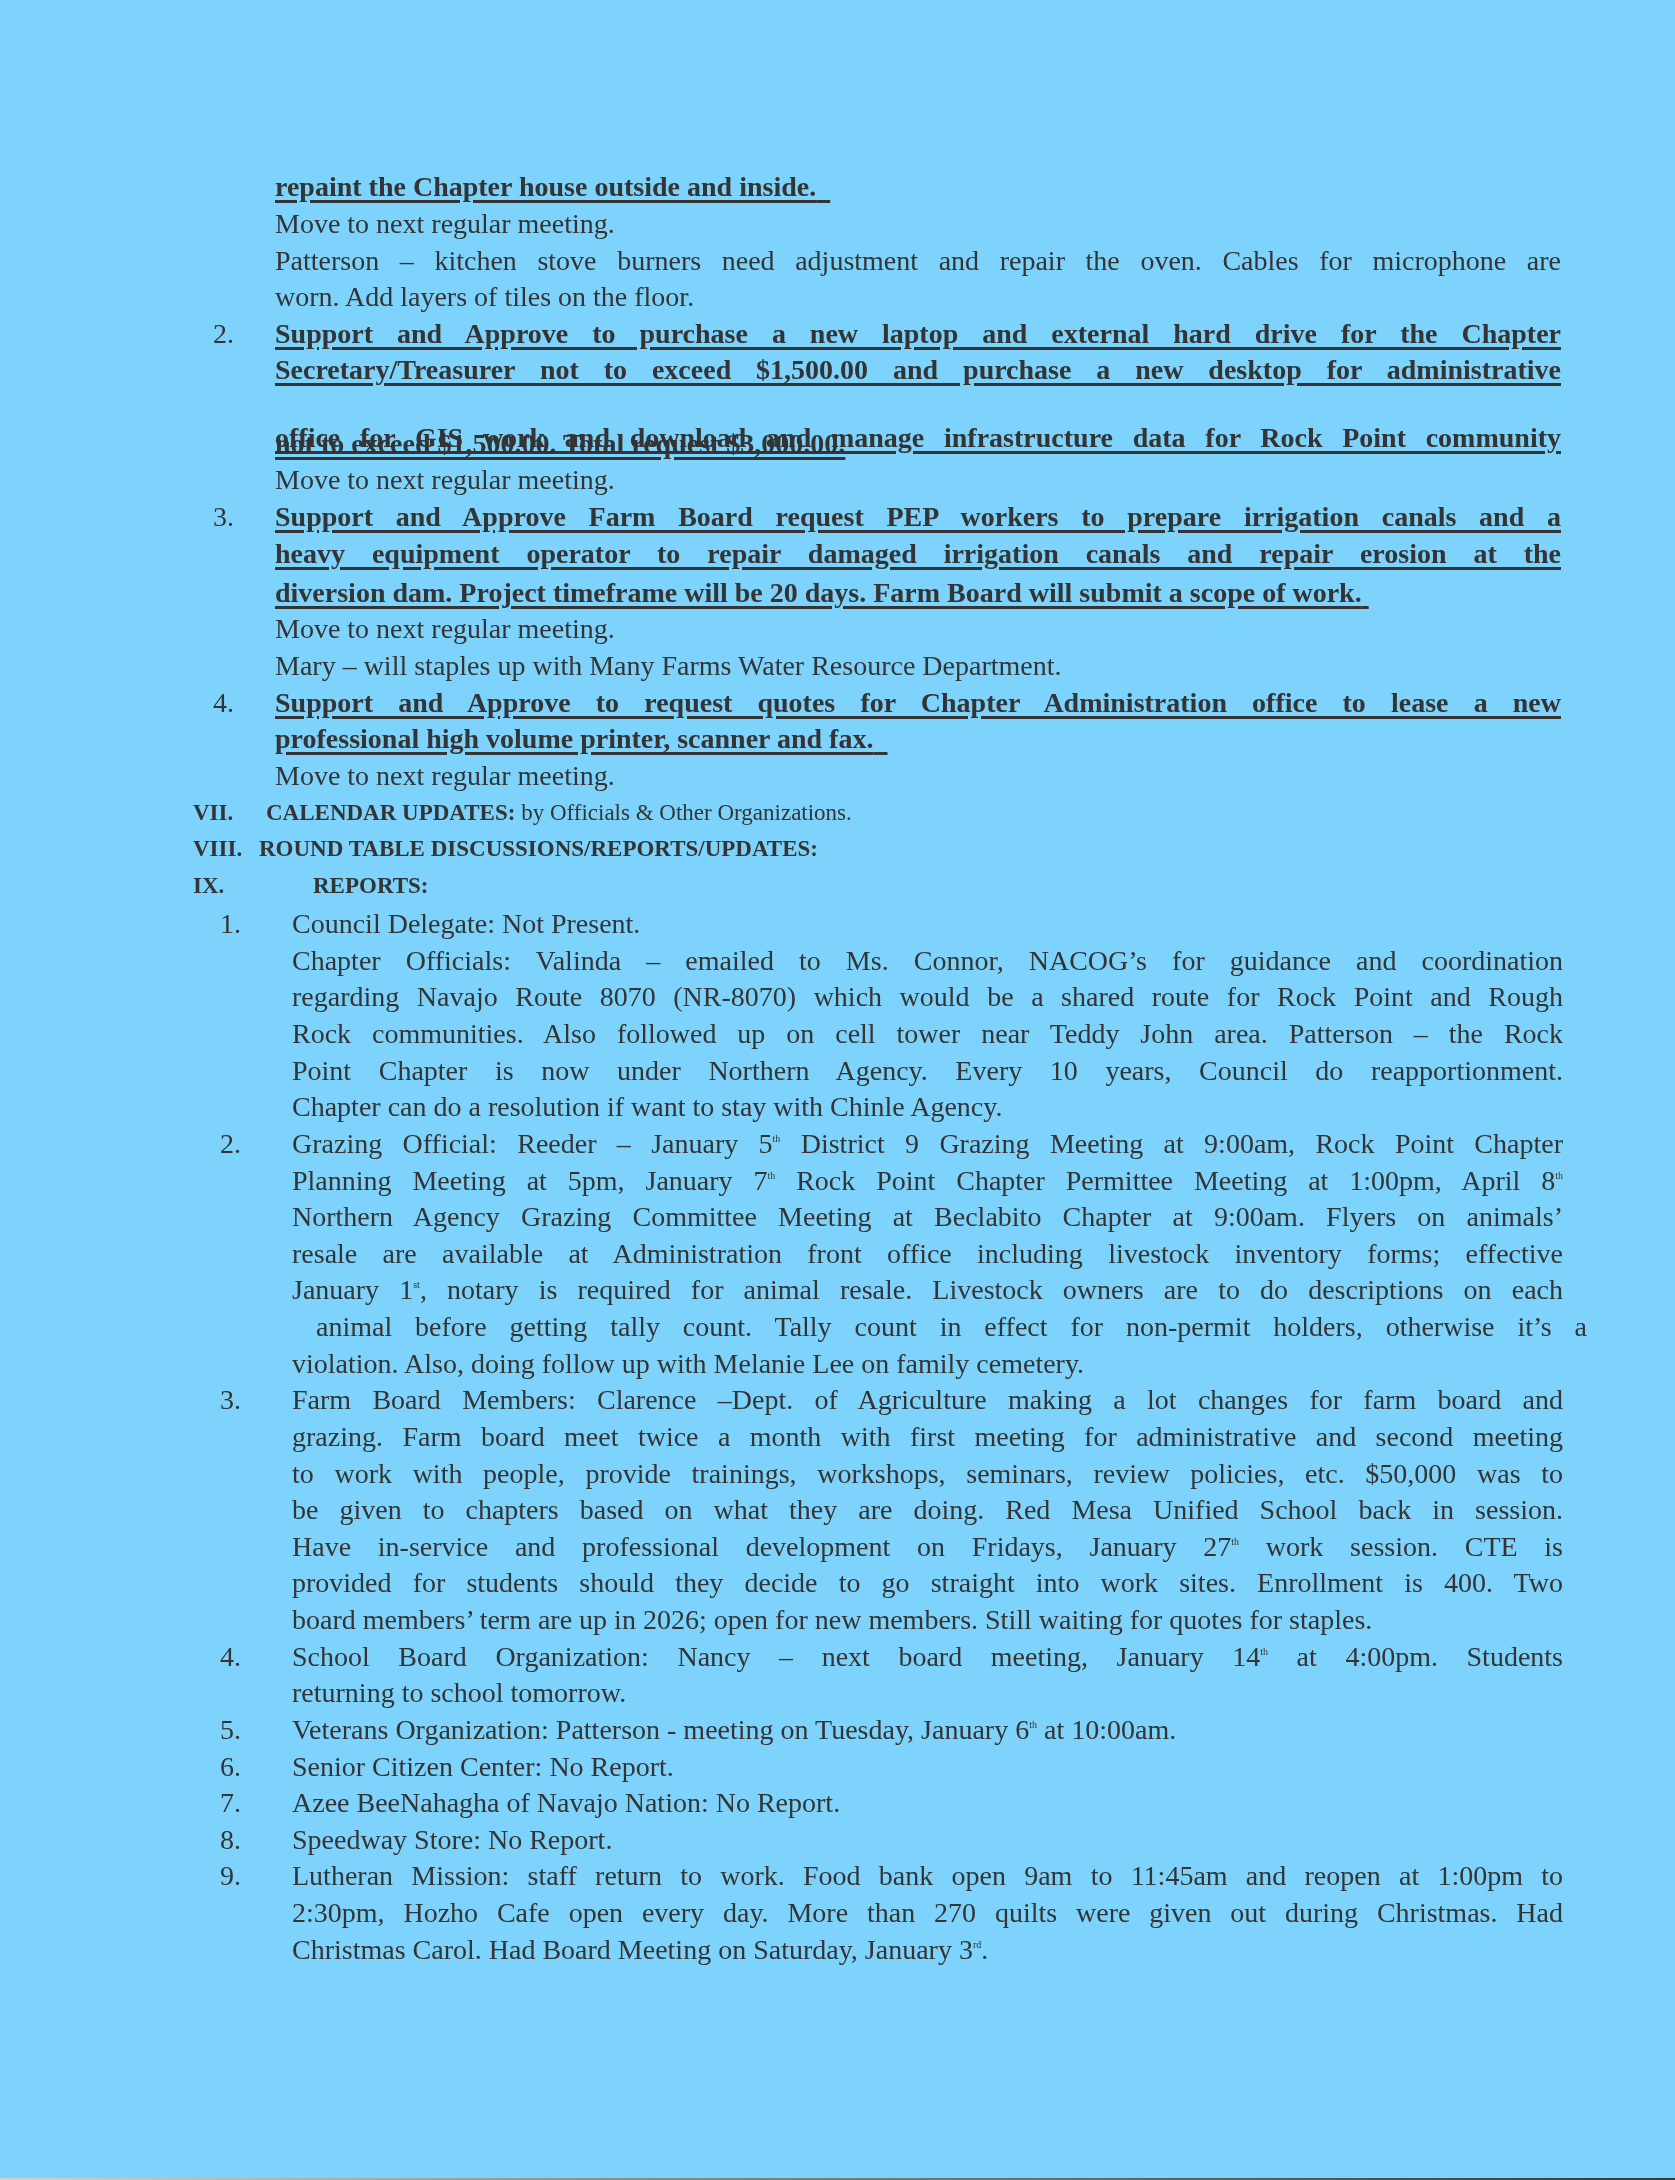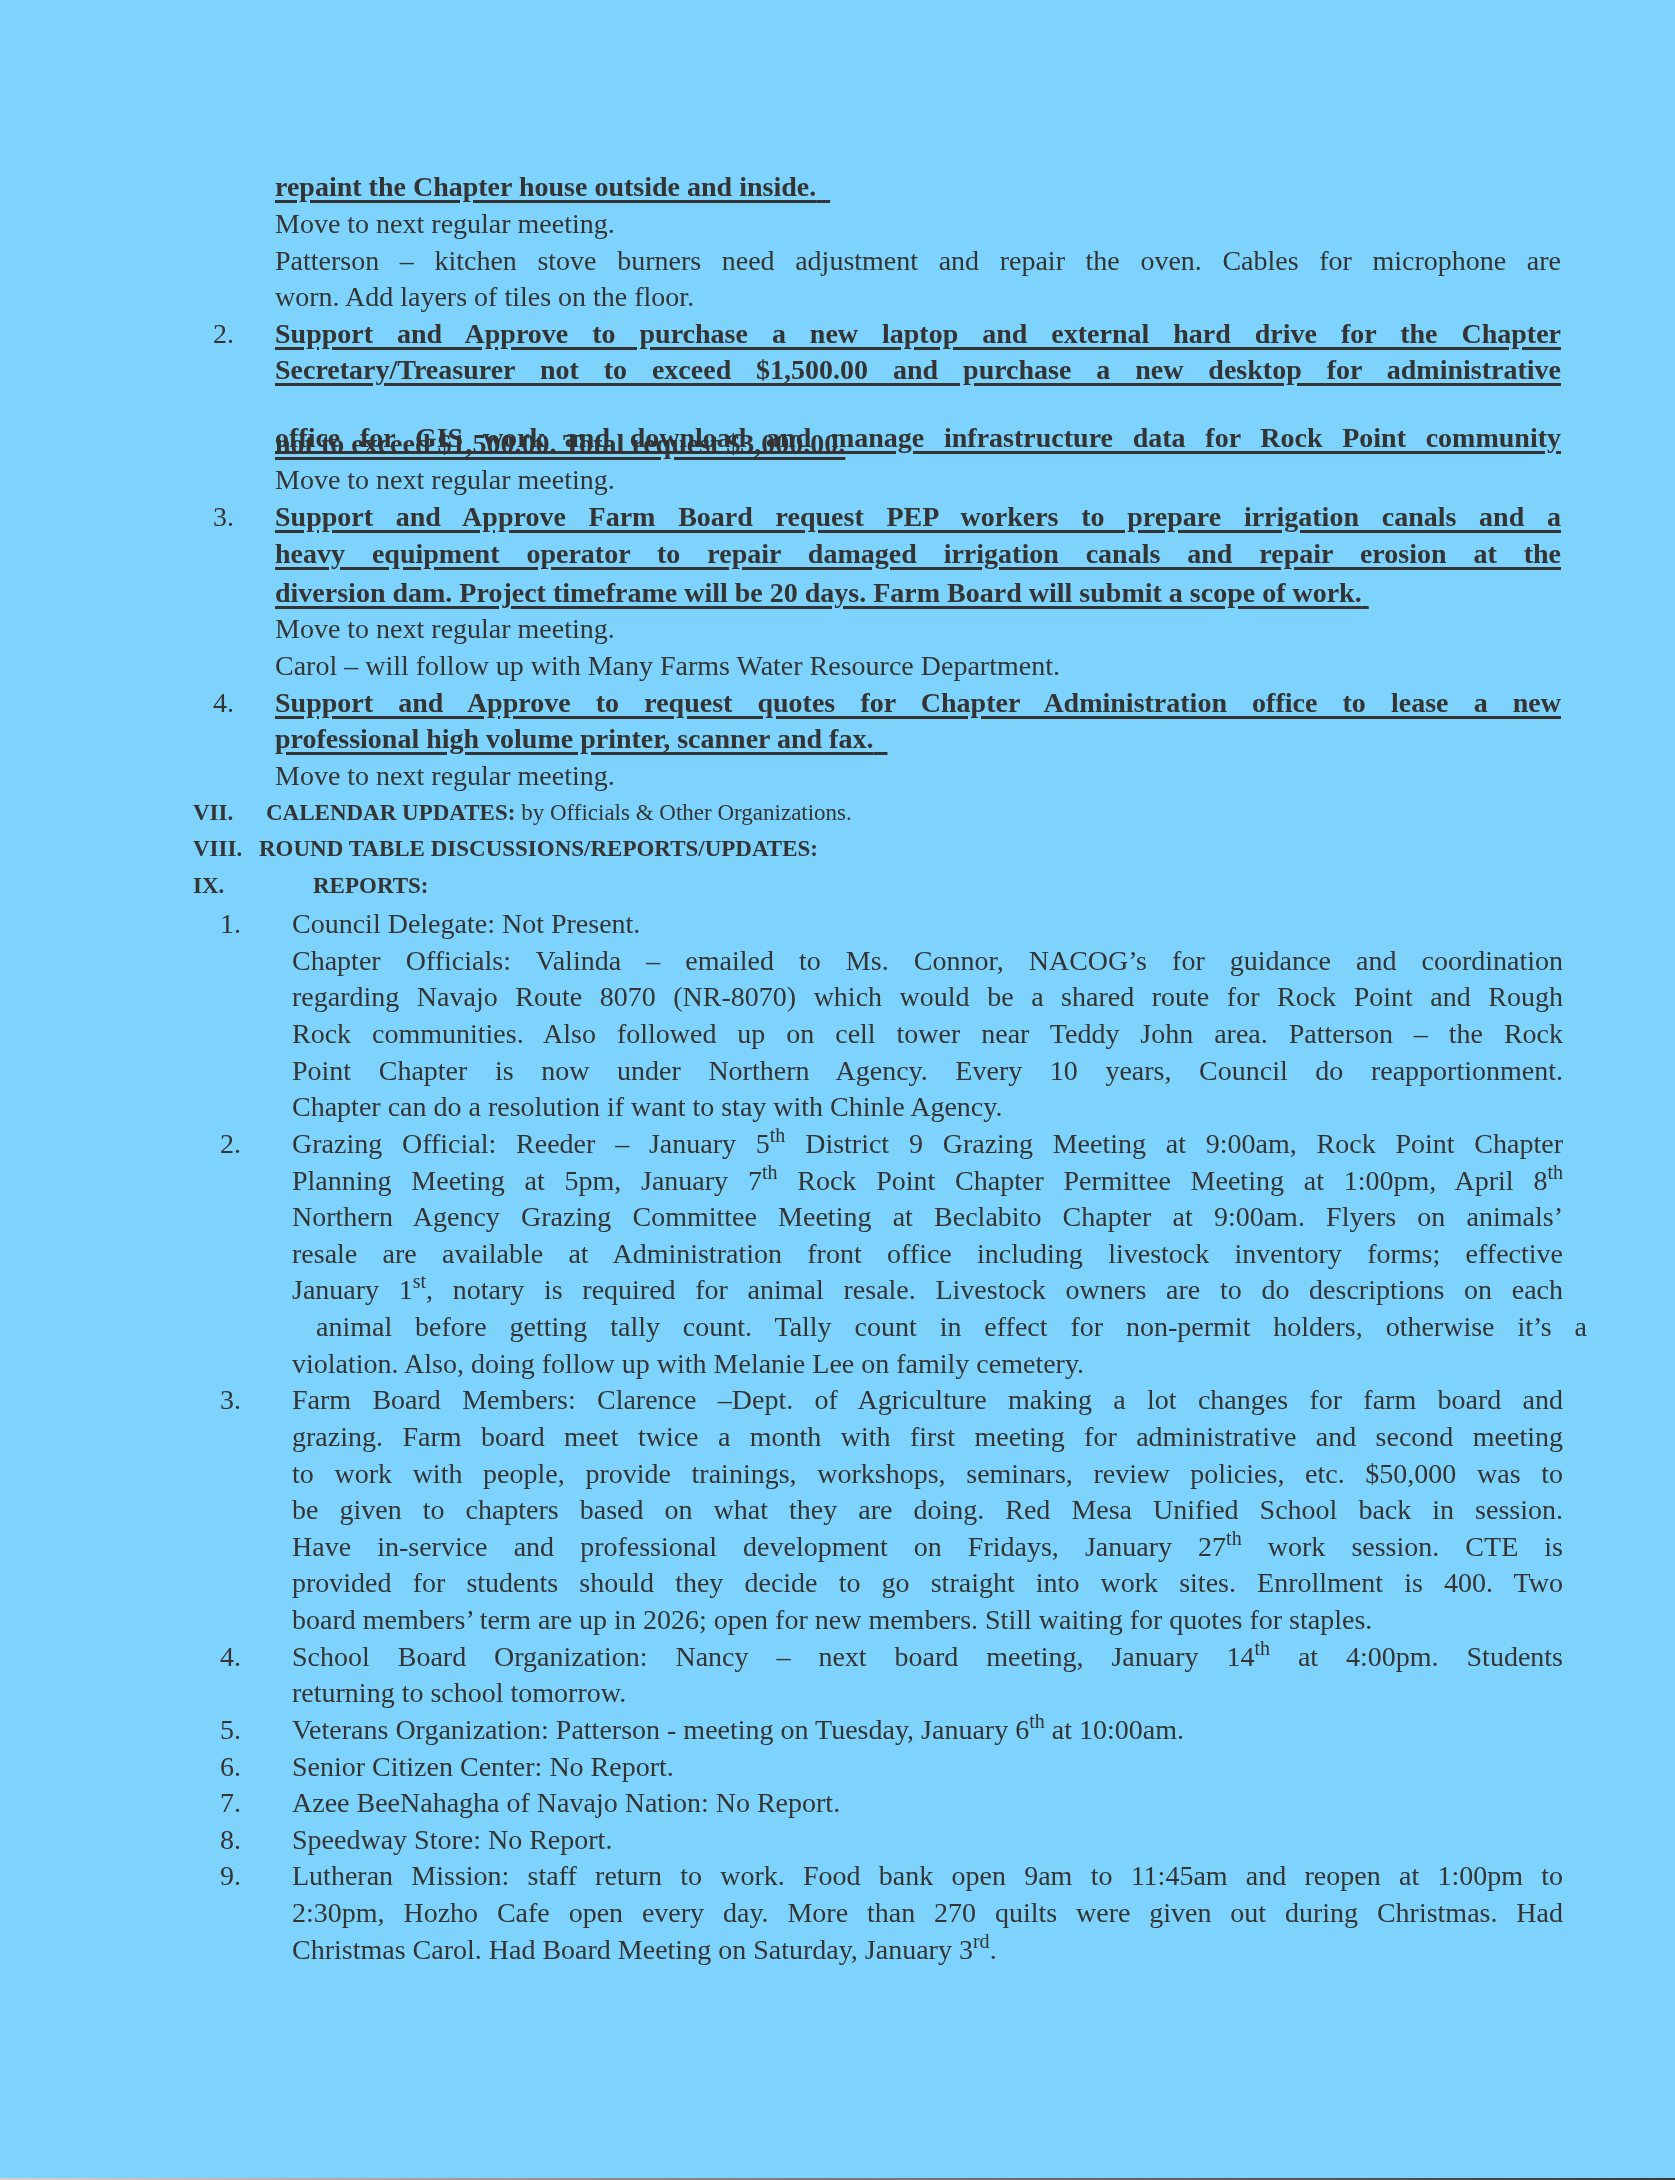--- a/index.html
+++ b/index.html
@@ -16,21 +16,21 @@
   }
   .ln {
     position: absolute; white-space: nowrap; font-size: 28px; line-height: 34px;
   }
   .just { text-align: justify; text-align-last: justify; }
   .b { font-weight: bold; }
   .u { text-decoration: underline; text-decoration-thickness: 2.6px; text-underline-offset: 4.3px; }
   .num { position: absolute; font-size: 28px; line-height: 34px; }
   .hd { position: absolute; font-size: 23px; line-height: 34px; font-weight: bold; white-space: nowrap; }
   .hd .norm { font-weight: normal; }
-  sup { font-size: 20px; vertical-align: 11px; line-height: 0; }
+  sup { font-size: 10px; vertical-align: 11px; line-height: 0; }
 
   
   .c1 { left: 275px; width: 1286px; }
   .n1 { left: 213px; }
   
   .c2 { left: 292px; width: 1271px; }
   .n2 { left: 220px; }
 </style>
 </head>
 <body>
@@ -51,21 +51,21 @@
   <div class="ln c1 b u" style="top:427px;">not to exceed $1,500.00. Total request $3,000.00.</div>
   <div class="ln c1" style="top:463px;">Move to next regular meeting.</div>
 
   <div class="num n1" style="top:500px;">3.</div>
   <div class="ln c1 b u just" style="top: 500px; white-space: normal; height: 34px; overflow: visible;">Support and Approve Farm Board request PEP workers to prepare irrigation canals and a</div>
   <div class="ln c1 b u just" style="top: 537px; white-space: normal; height: 34px; overflow: visible;">heavy equipment operator to repair damaged irrigation canals and repair erosion at the</div>
   <div class="ln c1 b" style="top:576px;">
     <span class="u">diversion dam. Project timeframe will be 20 days. Farm Board will submit a scope of work.</span><span class="u">&nbsp;</span>
   </div>
   <div class="ln c1" style="top:612px;">Move to next regular meeting.</div>
-  <div class="ln c1" style="top:649px;">Carol – will follow up with Many Farms Water Resource Department.</div>
+  <div class="ln c1" style="top:649px;">Mary – will staples up with Many Farms Water Resource Department.</div>
 
   <div class="num n1" style="top:686px;">4.</div>
   <div class="ln c1 b u just" style="top: 686px; white-space: normal; height: 34px; overflow: visible;">Support and Approve to request quotes for Chapter Administration office to lease a new</div>
   <div class="ln c1 b" style="top:722px;">
     <span class="u">professional high volume printer, scanner and fax.</span><span class="u">&nbsp;&nbsp;</span>
   </div>
   <div class="ln c1" style="top:759px;">Move to next regular meeting.</div>
 
   <div class="hd" style="top:796px; left:193px;">VII.</div>
   <div class="hd" style="top:796px; left:266px;">

